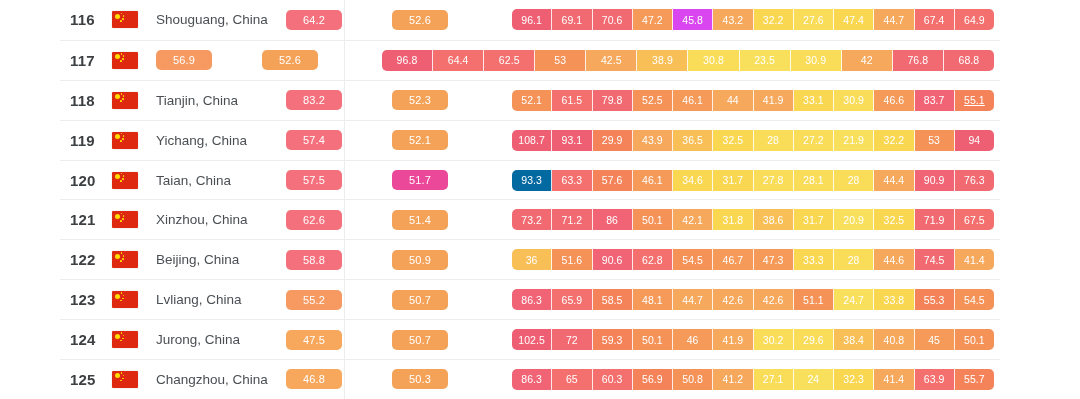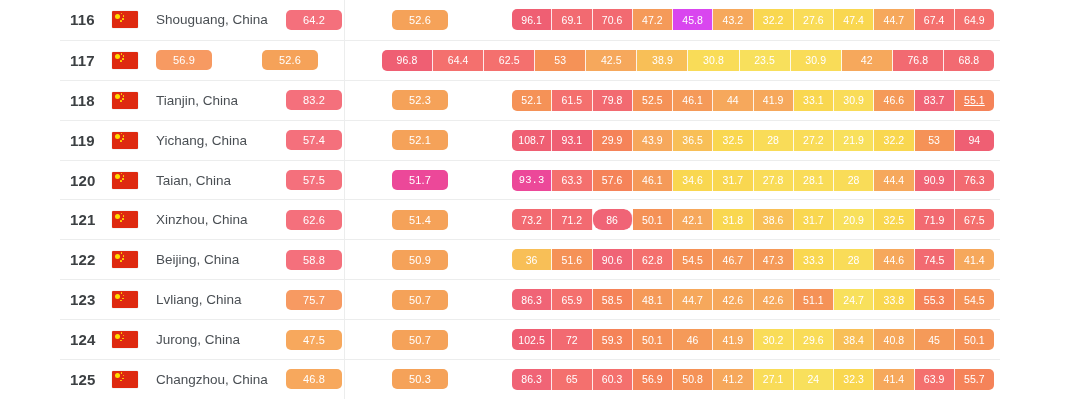--- a/index.html
+++ b/index.html
@@ -296,21 +296,21 @@
         </div>
       </div>
       <div class="cell-city">Taian, China</div>
       <div class="cell-pill">
         <div class="pill" style="background: rgb(244, 112, 124);">57.5</div>
       </div>
       <div class="cell-pill second">
         <div class="pill" style="background: #ec4899;">51.7</div>
       </div>
       <div class="cell-months">
-        <div class="month-seg" style="background: #ec4899; font-family: Liberation Mono, monospace;">93.3</div>
+        <div class="month-seg" style="background: #0369a1;">93.3</div>
         <div class="month-seg" style="background: rgb(244, 112, 110);">63.3</div>
         <div class="month-seg" style="background: rgb(245, 131, 89);">57.6</div>
         <div class="month-seg" style="background: rgb(245, 154, 89);">46.1</div>
         <div class="month-seg" style="background: rgb(249, 215, 80);">34.6</div>
         <div class="month-seg" style="background: rgb(249, 215, 80);">31.7</div>
         <div class="month-seg" style="background: rgb(249, 220, 88);">27.8</div>
         <div class="month-seg" style="background: rgb(249, 220, 88);">28.1</div>
         <div class="month-seg" style="background: rgb(249, 220, 88);">28</div>
         <div class="month-seg" style="background: rgb(246, 168, 92);">44.4</div>
         <div class="month-seg" style="background: rgb(240, 100, 118);">90.9</div>
@@ -331,21 +331,21 @@
       <div class="cell-city">Xinzhou, China</div>
       <div class="cell-pill">
         <div class="pill" style="background: rgb(244, 112, 124);">62.6</div>
       </div>
       <div class="cell-pill second">
         <div class="pill" style="background: rgb(245, 162, 89);">51.4</div>
       </div>
       <div class="cell-months">
         <div class="month-seg" style="background: rgb(242, 106, 113);">73.2</div>
         <div class="month-seg" style="background: rgb(242, 106, 113);">71.2</div>
-        <div class="month-seg" style="background: rgb(240, 100, 118); border-radius: 9px;">86</div>
+        <div class="month-seg" style="background: rgb(240, 100, 118);">86</div>
         <div class="month-seg" style="background: rgb(245, 146, 87);">50.1</div>
         <div class="month-seg" style="background: rgb(246, 168, 92);">42.1</div>
         <div class="month-seg" style="background: rgb(249, 215, 80);">31.8</div>
         <div class="month-seg" style="background: rgb(248, 191, 87);">38.6</div>
         <div class="month-seg" style="background: rgb(249, 215, 80);">31.7</div>
         <div class="month-seg" style="background: rgb(248, 224, 92);">20.9</div>
         <div class="month-seg" style="background: rgb(249, 215, 80);">32.5</div>
         <div class="month-seg" style="background: rgb(242, 106, 113);">71.9</div>
         <div class="month-seg" style="background: rgb(244, 112, 110);">67.5</div>
       </div>
@@ -389,21 +389,21 @@
         <div class="flag-cn">
           <span class="star-big"></span>
           <span class="star-s s1"></span>
           <span class="star-s s2"></span>
           <span class="star-s s3"></span>
           <span class="star-s s4"></span>
         </div>
       </div>
       <div class="cell-city">Lvliang, China</div>
       <div class="cell-pill">
-        <div class="pill" style="background: rgb(247, 154, 98);">75.7</div>
+        <div class="pill" style="background: rgb(247, 154, 98);">55.2</div>
       </div>
       <div class="cell-pill second">
         <div class="pill" style="background: rgb(245, 162, 89);">50.7</div>
       </div>
       <div class="cell-months">
         <div class="month-seg" style="background: rgb(240, 100, 118);">86.3</div>
         <div class="month-seg" style="background: rgb(244, 112, 110);">65.9</div>
         <div class="month-seg" style="background: rgb(245, 131, 89);">58.5</div>
         <div class="month-seg" style="background: rgb(245, 154, 89);">48.1</div>
         <div class="month-seg" style="background: rgb(246, 168, 92);">44.7</div>

